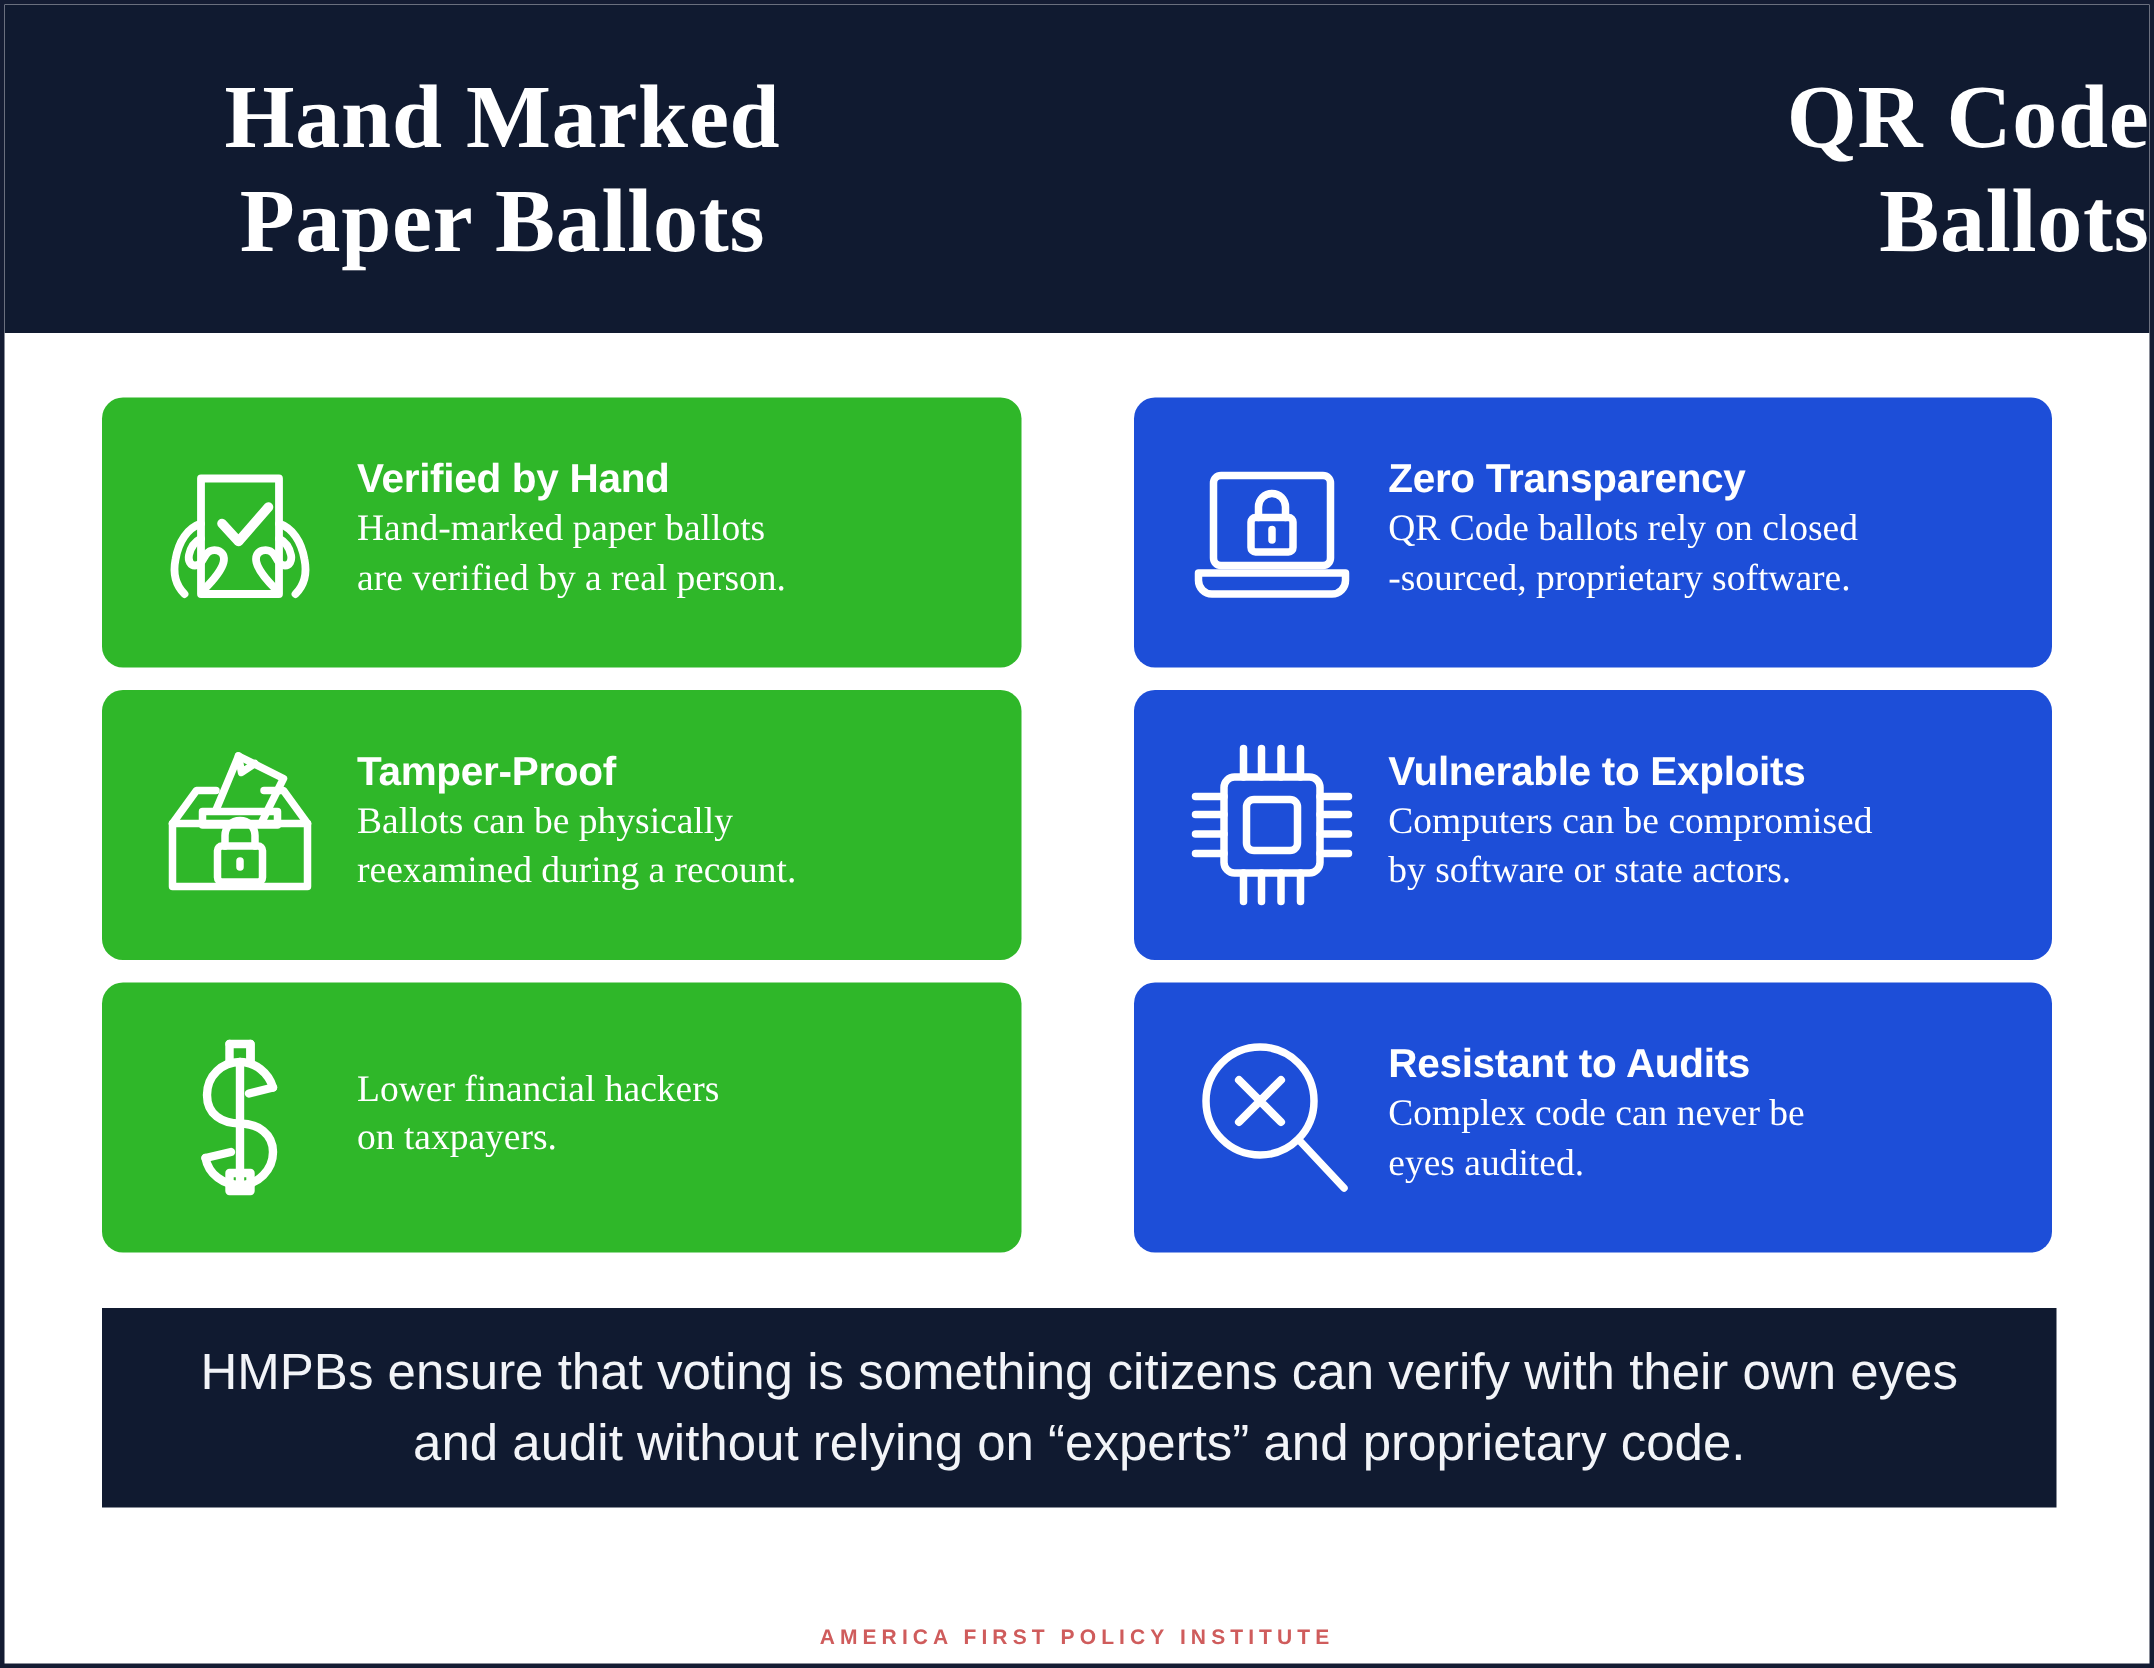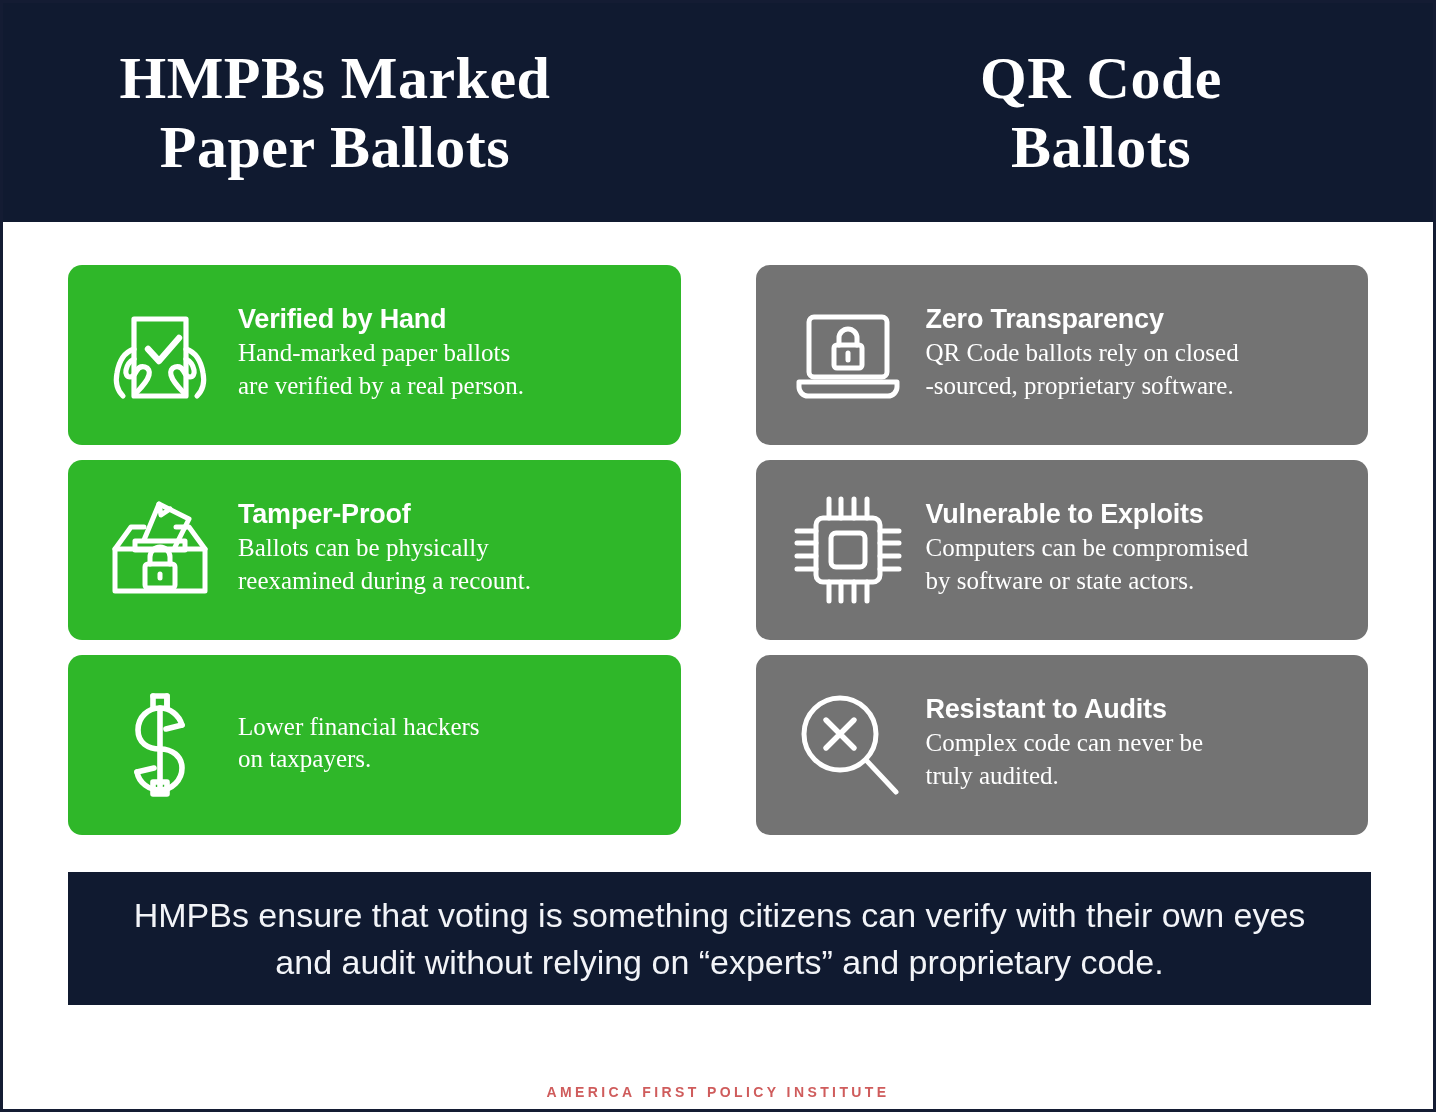--- a/index.html
+++ b/index.html
@@ -34,21 +34,21 @@
     display: flex;
   }
   .header-col {
     flex: 1 1 50%;
     display: flex;
     flex-direction: column;
     align-items: center;
     justify-content: center;
   }
   .header-col.left { padding-right: 62px; }
-  .header-col.right { padding-left: 40px; }
+  .header-col.right { padding-left: 40px; align-items: flex-end; }
   .header-line {
     font-family: "Liberation Serif", "DejaVu Serif", serif;
     font-weight: bold;
     font-size: 60px;
     line-height: 1.14;
     color: #ffffff;
     letter-spacing: 0.5px;
     text-align: center;
     white-space: nowrap;
   }
@@ -75,21 +75,21 @@
     position: relative;
     height: 180px;
     border-radius: 14px;
     box-sizing: border-box;
     display: flex;
     align-items: center;
     padding: 0 14px 0 30px;
     overflow: hidden;
   }
   .card.green { background: #2fb729; }
-  .card.red   { background: #737373; }
+  .card.red   { background: #1d4ed8; }
 
   .card-icon {
     flex: 0 0 auto;
     width: 124px;
     height: 124px;
     display: flex;
     align-items: center;
     justify-content: center;
   }
   .card-icon svg { display: block; }
@@ -156,21 +156,21 @@
     color: #cf5c5c;
   }
 </style>
 </head>
 <body>
 
 <div class="poster">
 
   <div class="header">
     <div class="header-col left">
-      <div class="header-line">HMPBs Marked</div>
+      <div class="header-line">Hand Marked</div>
       <div class="header-line">Paper Ballots</div>
     </div>
     <div class="header-col right">
       <div class="header-line">QR Code</div>
       <div class="header-line">Ballots</div>
     </div>
   </div>
 
   <div class="columns">
 
@@ -288,21 +288,21 @@
           <svg width="112" height="112" viewBox="0 0 112 112" fill="none" stroke="#ffffff" stroke-width="5" stroke-linecap="round" stroke-linejoin="round">
             <circle cx="48" cy="45" r="36"></circle>
             <path d="M34 31 L62 59 M62 31 L34 59" stroke-width="5.4"></path>
             <path d="M74 71 L104 103"></path>
           </svg>
         </div>
         <div class="card-text">
           <div class="card-title">Resistant to Audits</div>
           <div class="card-desc">
             <span class="l">Complex code can never be</span>
-            <span class="l">truly audited.</span>
+            <span class="l">eyes audited.</span>
           </div>
         </div>
       </div>
 
     </div>
   </div>
 
   <div class="banner">
     <div class="banner-text">
       <span class="l">HMPBs ensure that voting is something citizens can verify with their own eyes</span>

